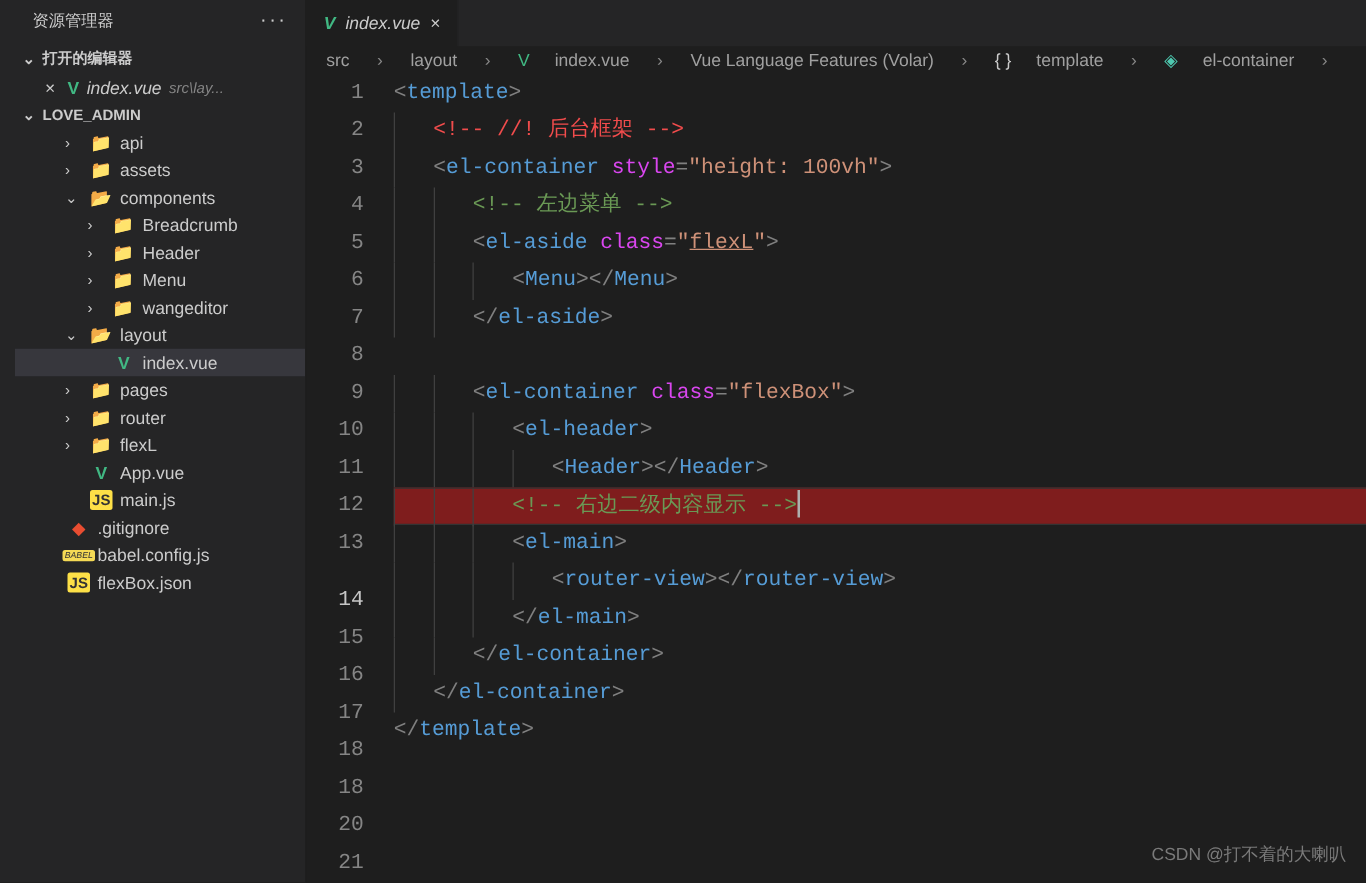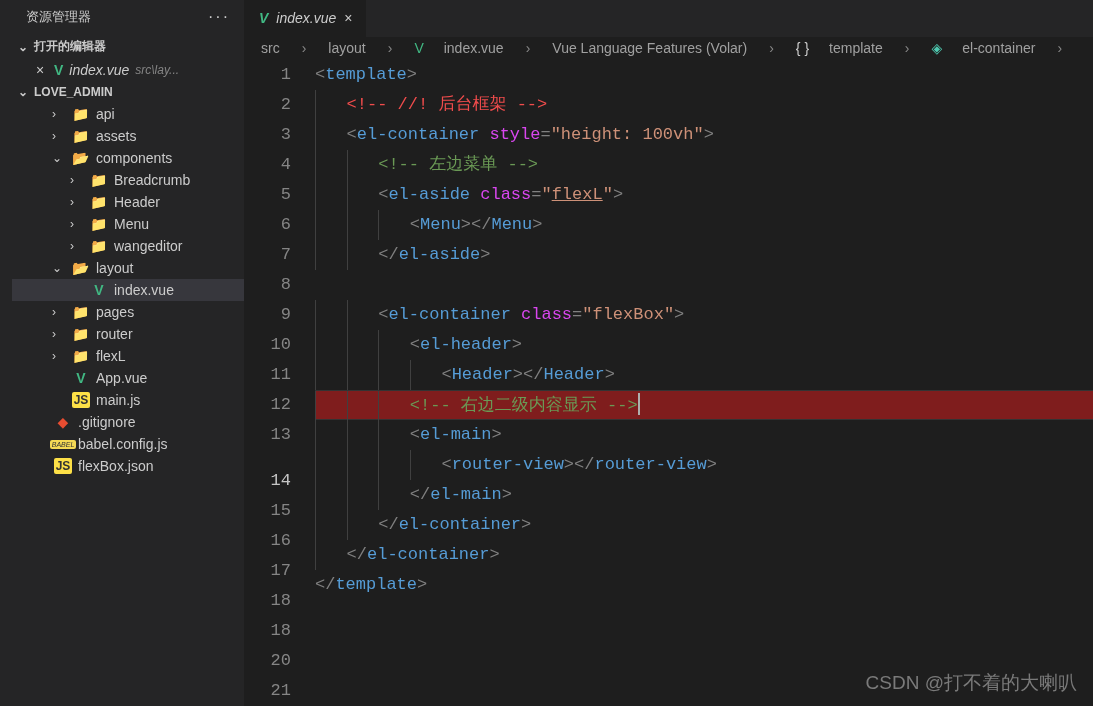--- a/index.html
+++ b/index.html
@@ -154,21 +154,21 @@
   background: #aeafad;
   vertical-align: middle;
   position: relative;
   top: -2px;
 }
 .watermark {
   position: absolute;
   right: 16px;
   bottom: 8px;
   color: #7a7a7a;
-  font-size: 19px;
+  font-size: 14px;
   font-family: 'Segoe UI', sans-serif;
   margin-top: 35px;
 }
 </style>
 </head>
 <body>
 
 <div class="sidebar">
   <div class="sidebar-header">
     <span>资源管理器</span>

